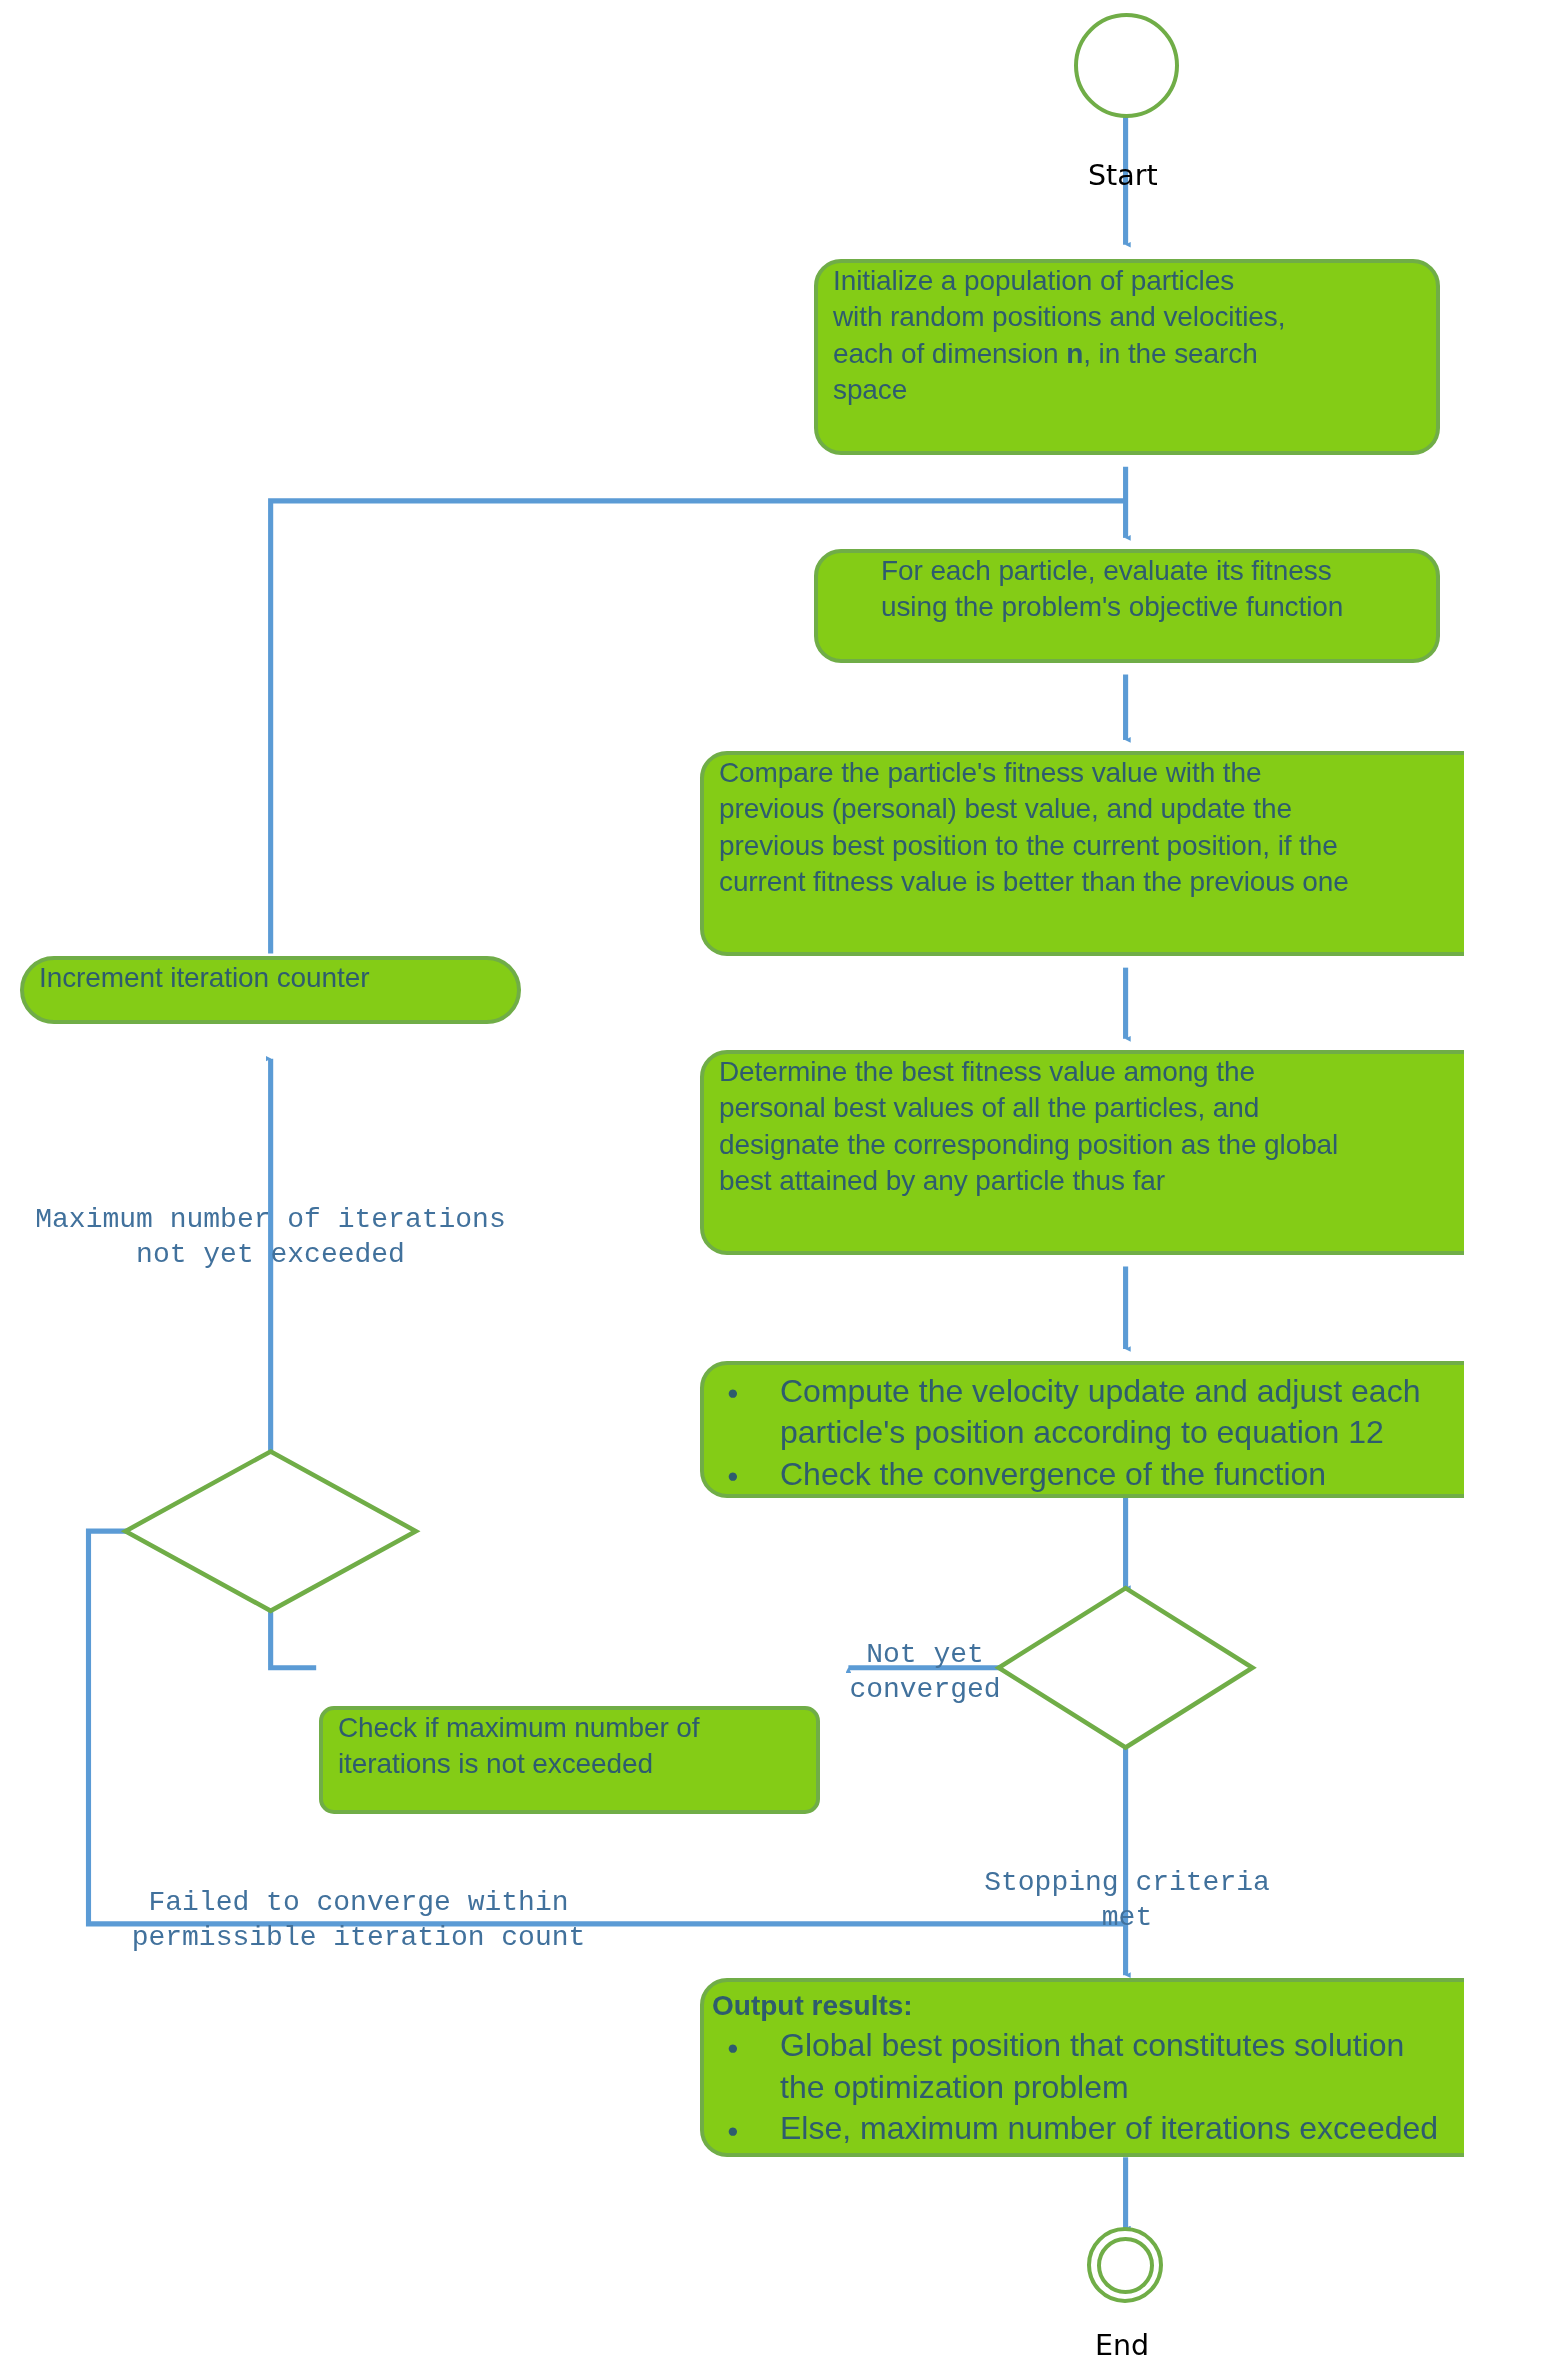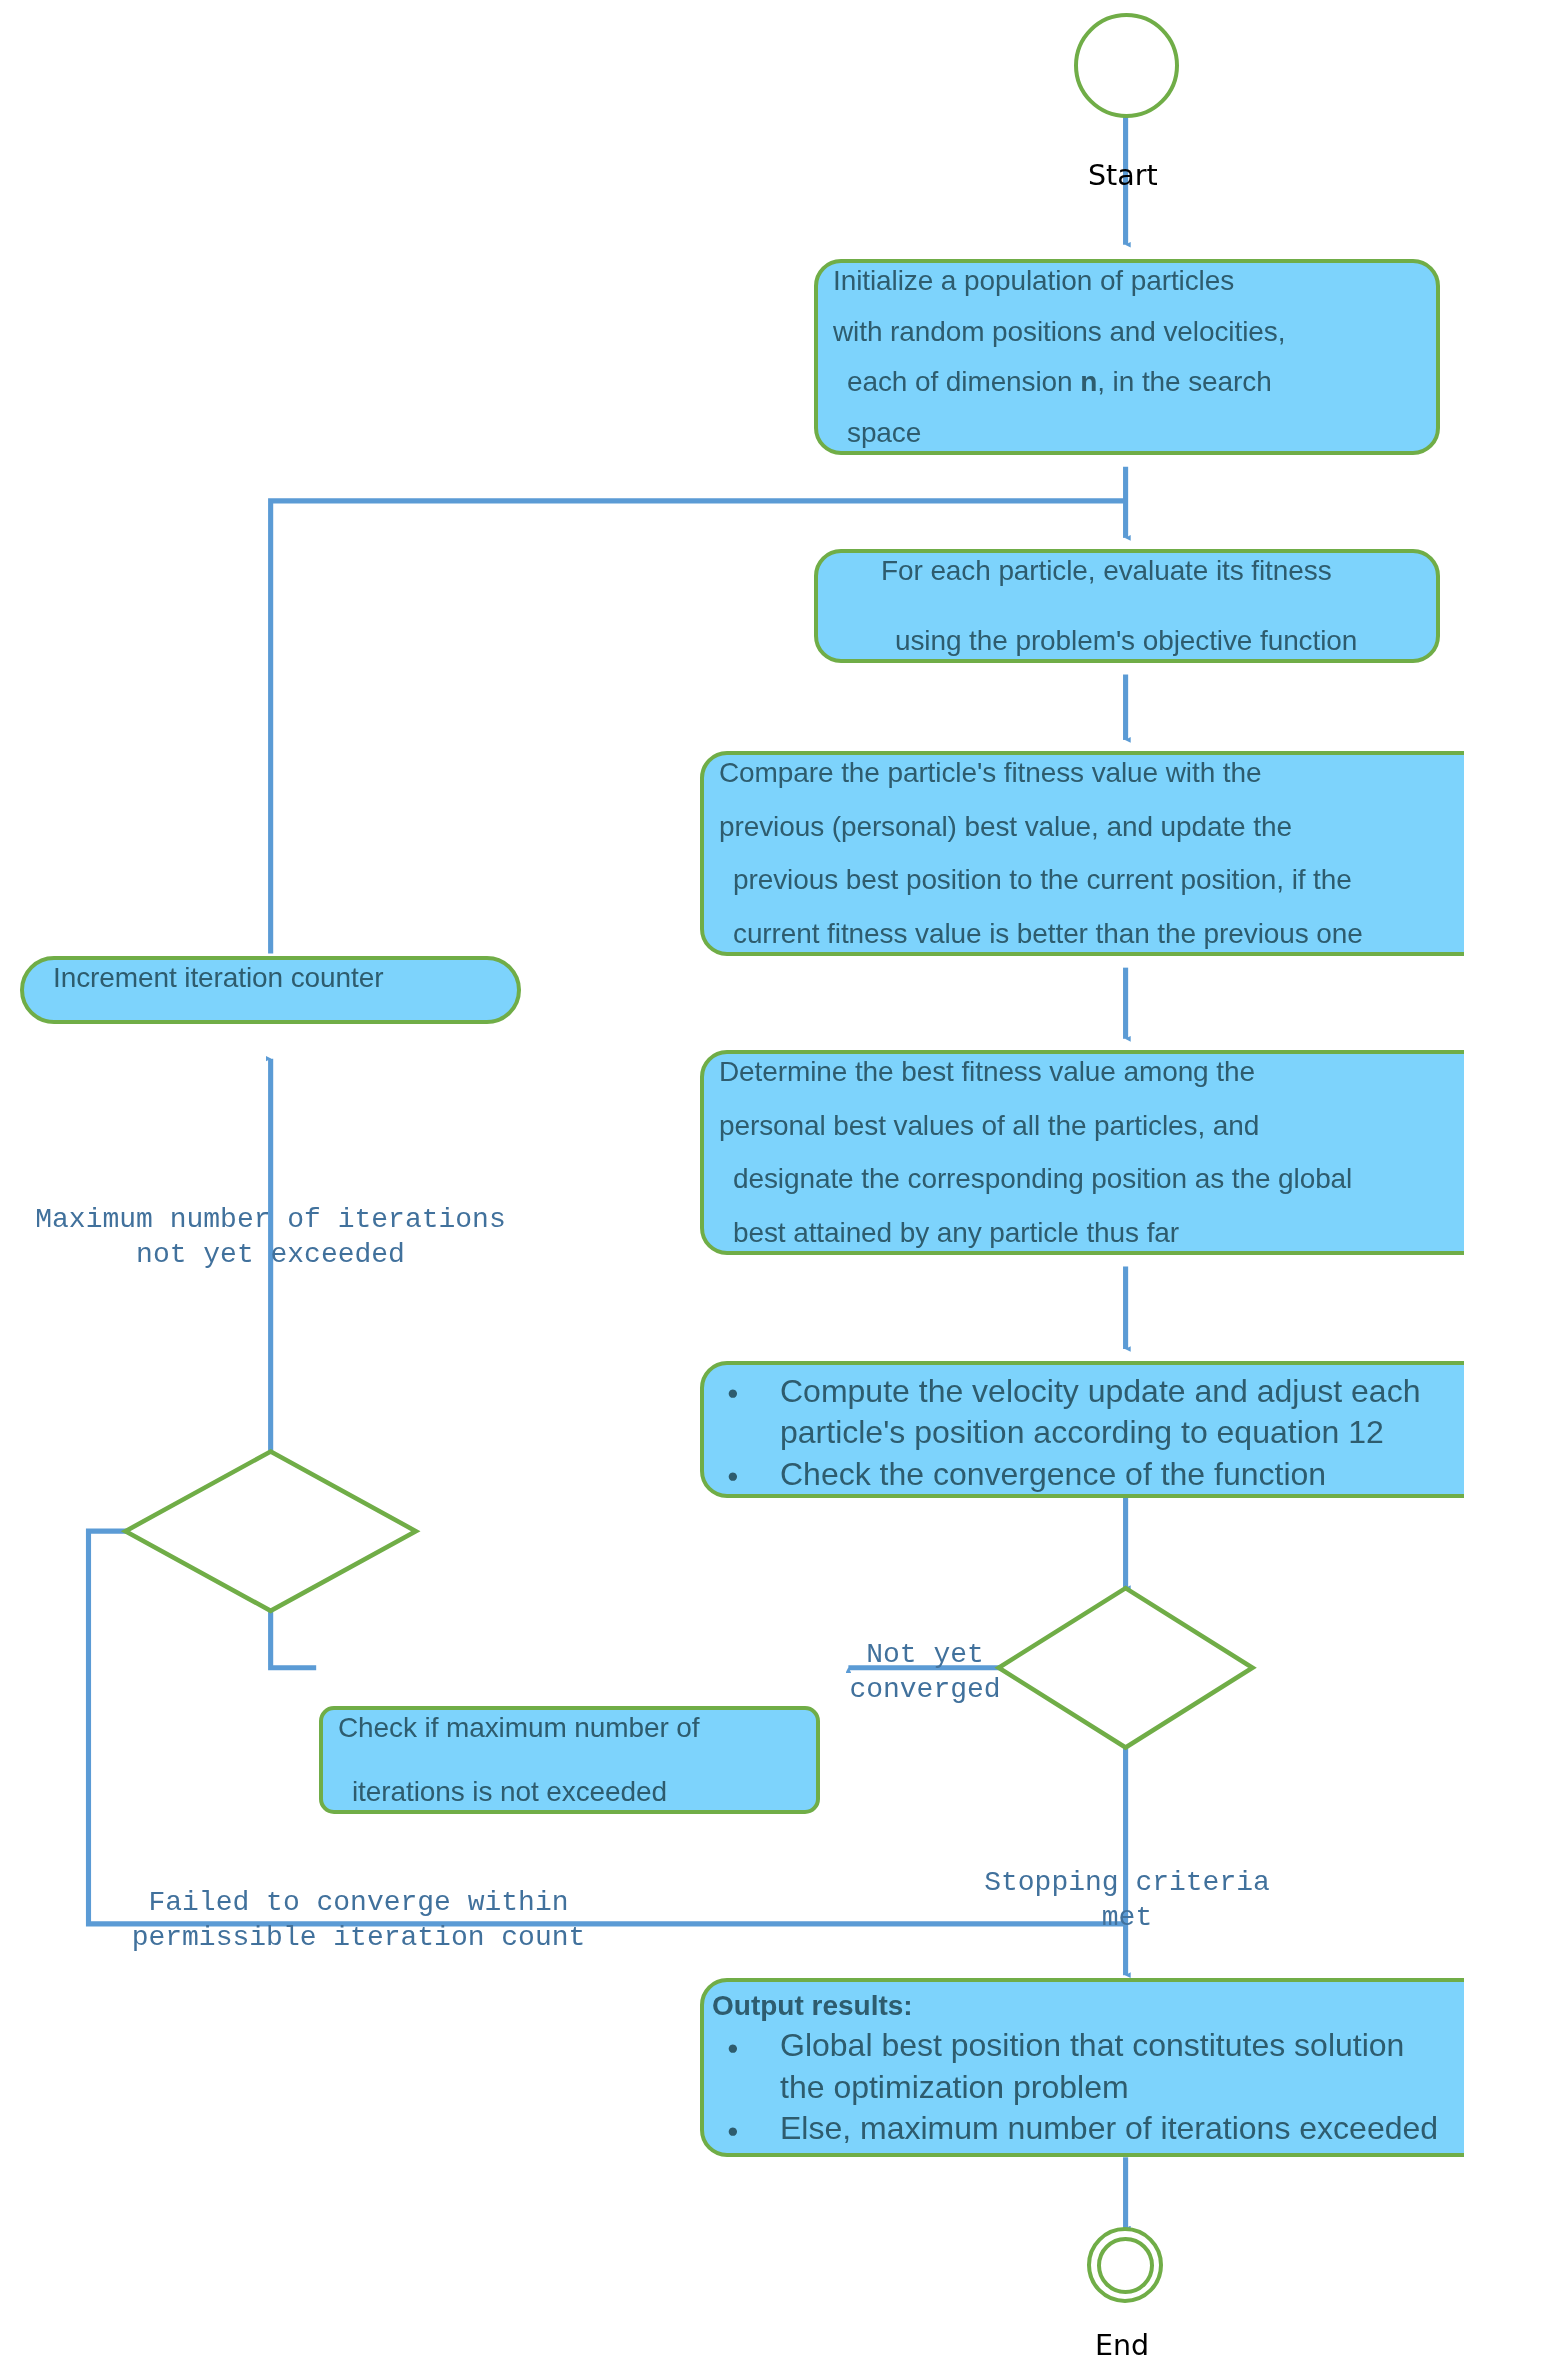--- a/index.html
+++ b/index.html
@@ -21,40 +21,39 @@
     top: 0;
     width: 1567px;
     height: 2377px;
     pointer-events: none;
   }
   .node {
     position: absolute;
     box-sizing: border-box;
     border: 4px solid #70ad47;
     border-radius: 27px;
-    background: #7dd3fc;
+    background: #84cc16;
     color: #2e5c6e;
     display: flex;
     flex-direction: column;
-    justify-content: space-between;
+    justify-content: flex-start;
     font-family: "Liberation Sans Narrow", "Liberation Sans", sans-serif;
     font-stretch: condensed;
   }
   .node p {
     margin: 0;
     font-size: 28px;
     line-height: 1.30;
     text-align: justify;
     text-align-last: left;
     padding: 0 15px;
     letter-spacing: -0.1px;
   }
   .node p.nojust {
     text-align: left;
-    margin-left: 14px;
   }
   .node.bullets {
     padding: 5.7px 0;
   }
   .bullet-row {
     display: flex;
     align-items: flex-start;
     padding: 0 9px 0 23px;
   }
   .bullet-dot {

